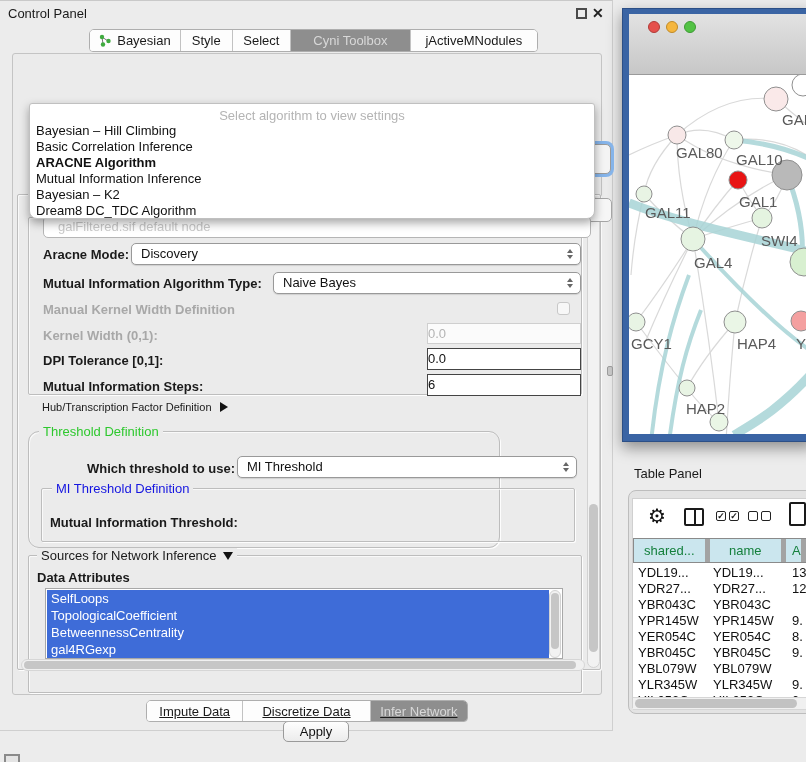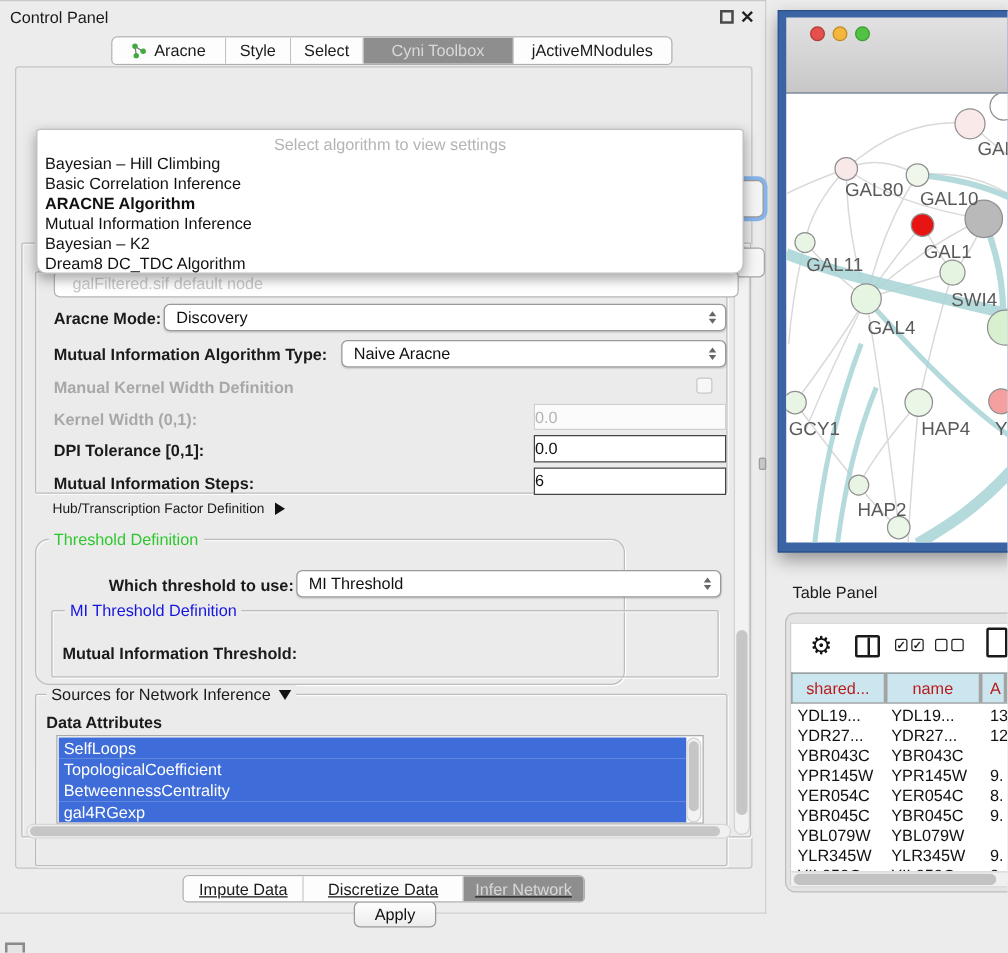--- a/index.html
+++ b/index.html
@@ -95,21 +95,21 @@
   #tp-title { position:absolute; left:634px; top:466px; font-size:13px; color:#1a1a1a; }
   #tp-box { position:absolute; left:628px; top:490px; width:188px; height:224px; background:#e3e3e3;
             border:1px solid #bdbdbd; border-radius:8px; }
   #tp-white { position:absolute; left:632px; top:498px; width:174px; height:210px; background:#fff; border:1px solid #d0d0d0; border-right:none; }
   .ticon { position:absolute; color:#111; }
   .box-i { border:2px solid #1a1a1a; border-radius:2px; background:#fff; }
   .cbx { position:absolute; width:10px; height:10px; border:1.5px solid #222; border-radius:2px; background:#fff;
          font-size:9px; line-height:9px; text-align:center; font-weight:bold; }
   #tbl-header { position:absolute; left:633px; top:538px; width:173px; height:25px; display:flex; background:#cbe6ee;
                 border-top:1px solid #8a8a8a; border-bottom:1px solid #8a8a8a; border-left:1px solid #8a8a8a; }
-  .hcell { height:100%; border-right:3px solid #a3a3a3; display:flex; align-items:center; justify-content:center; font-size:13px; color:#b91c1c; overflow:hidden; }
+  .hcell { height:100%; border-right:5px solid #a3a3a3; display:flex; align-items:center; justify-content:center; font-size:13px; color:#15803d; overflow:hidden; }
   #tbl-rows { position:absolute; left:633px; top:563px; width:173px; height:134px; overflow:hidden; background:#fff; }
   .trow { position:absolute; left:0; width:100%; height:17px; display:flex; }
   .tcell { font-size:13px; line-height:17px; color:#111; white-space:nowrap; overflow:hidden; }
 </style>
 </head>
 <body>
 <div id="app">
 
 <div id="cp">
   <div id="cp-title">Control Panel</div>
@@ -118,21 +118,21 @@
 
   <div class="seg" id="tabs-top">
     <div class="tab" style="width:95px">
       <svg width="13" height="13" viewBox="0 0 13 13">
         <line x1="3" y1="3" x2="9" y2="7" stroke="#777" stroke-width="1"></line>
         <line x1="3" y1="3" x2="4" y2="10" stroke="#777" stroke-width="1"></line>
         <circle cx="3" cy="3" r="2.2" fill="#3faa3f"></circle>
             <circle cx="9.5" cy="7" r="2.2" fill="#3faa3f"></circle>
             <circle cx="4" cy="10.5" r="2.2" fill="#3faa3f"></circle>
       </svg>
-      <span>Aracne</span>
+      <span>Bayesian</span>
     </div>
     <div class="tab" style="width:54px">
       <span>Style</span>
     </div>
     <div class="tab" style="width:61px">
       <span>Select</span>
     </div>
     <div class="tab sel" style="width:125px">
       <span>Cyni Toolbox</span>
     </div>
@@ -173,21 +173,21 @@
         <div class="combo" style="left:102px; top:25px; width:450px; height:22px">
           <span>Discovery</span>
           <span class="stepper">
                 <span class="tri-up"></span>
                 <span class="tri-dn"></span>
               </span>
         </div>
 
         <div class="lbl" style="left:14px; top:58px">Mutual Information Algorithm Type:</div>
         <div class="combo" style="left:244px; top:54px; width:308px; height:22px">
-          <span>Naive Aracne</span>
+          <span>Naive Bayes</span>
           <span class="stepper">
                 <span class="tri-up"></span>
                 <span class="tri-dn"></span>
               </span>
         </div>
 
         <div class="lbl dis" style="left:14px; top:84px">Manual Kernel Width Definition</div>
         <div class="chk" style="left:528px; top:84px"></div>
 
         <div class="lbl dis" style="left:14px; top:110px">Kernel Width (0,1):</div>

